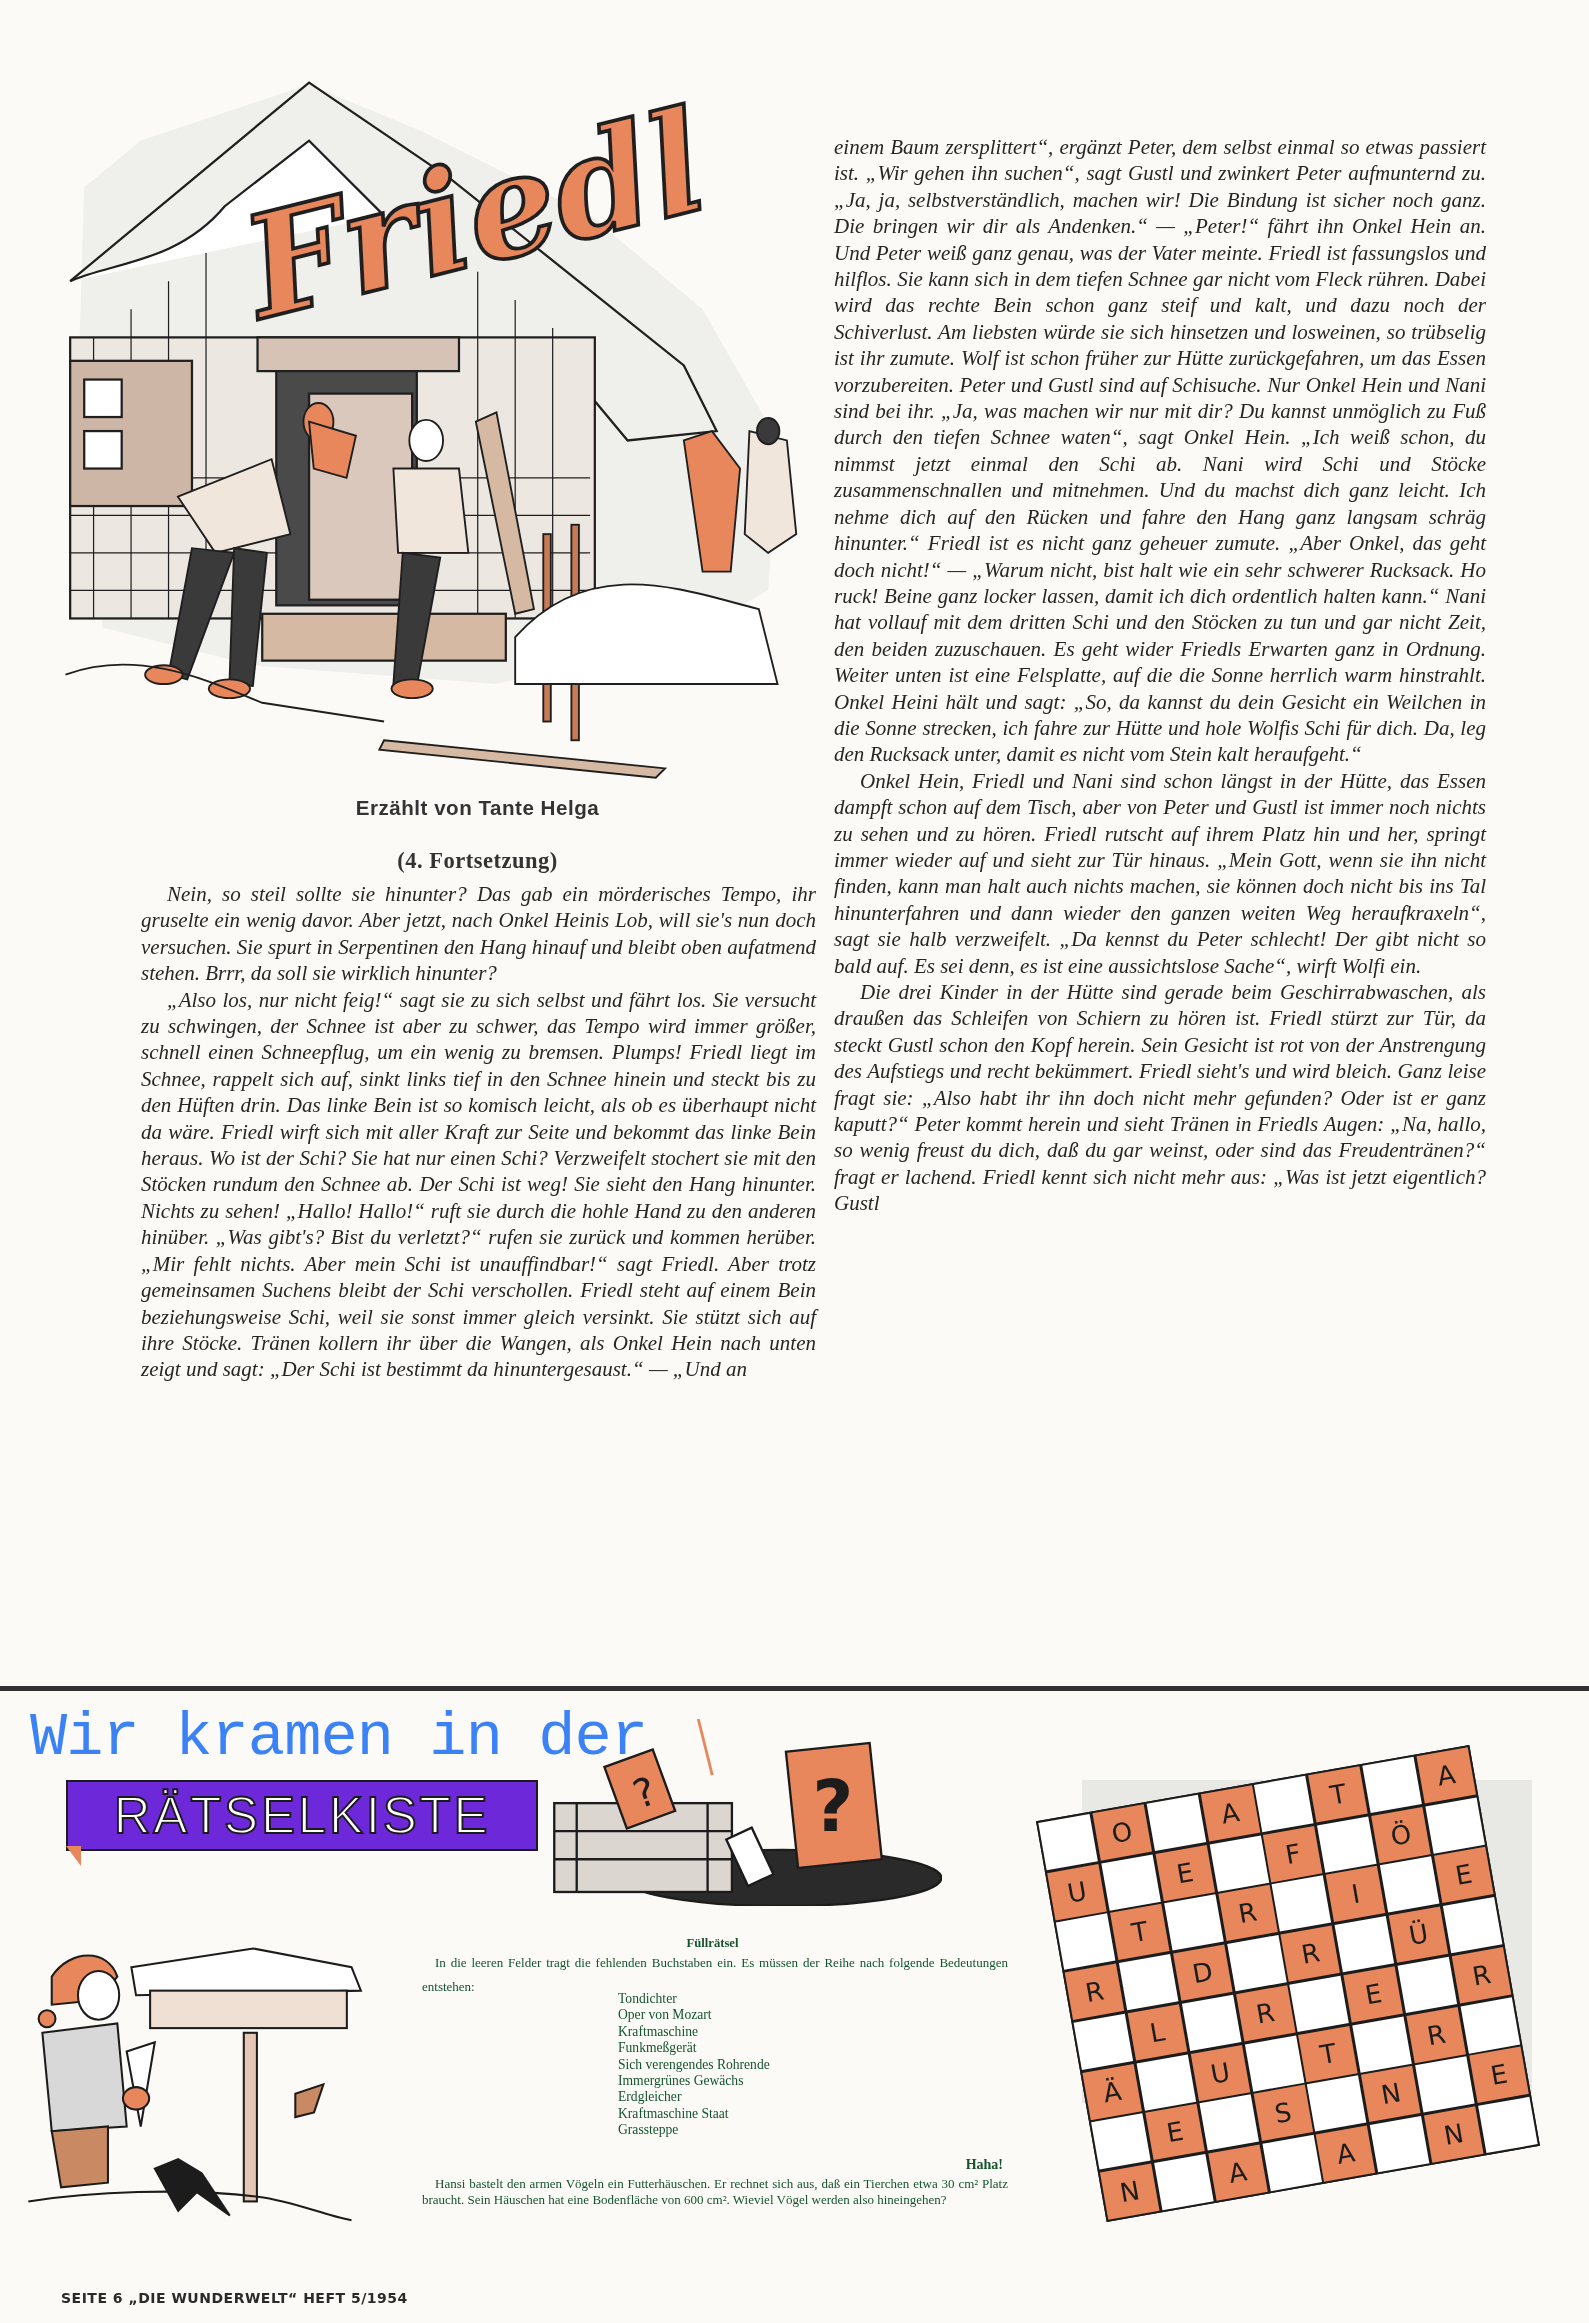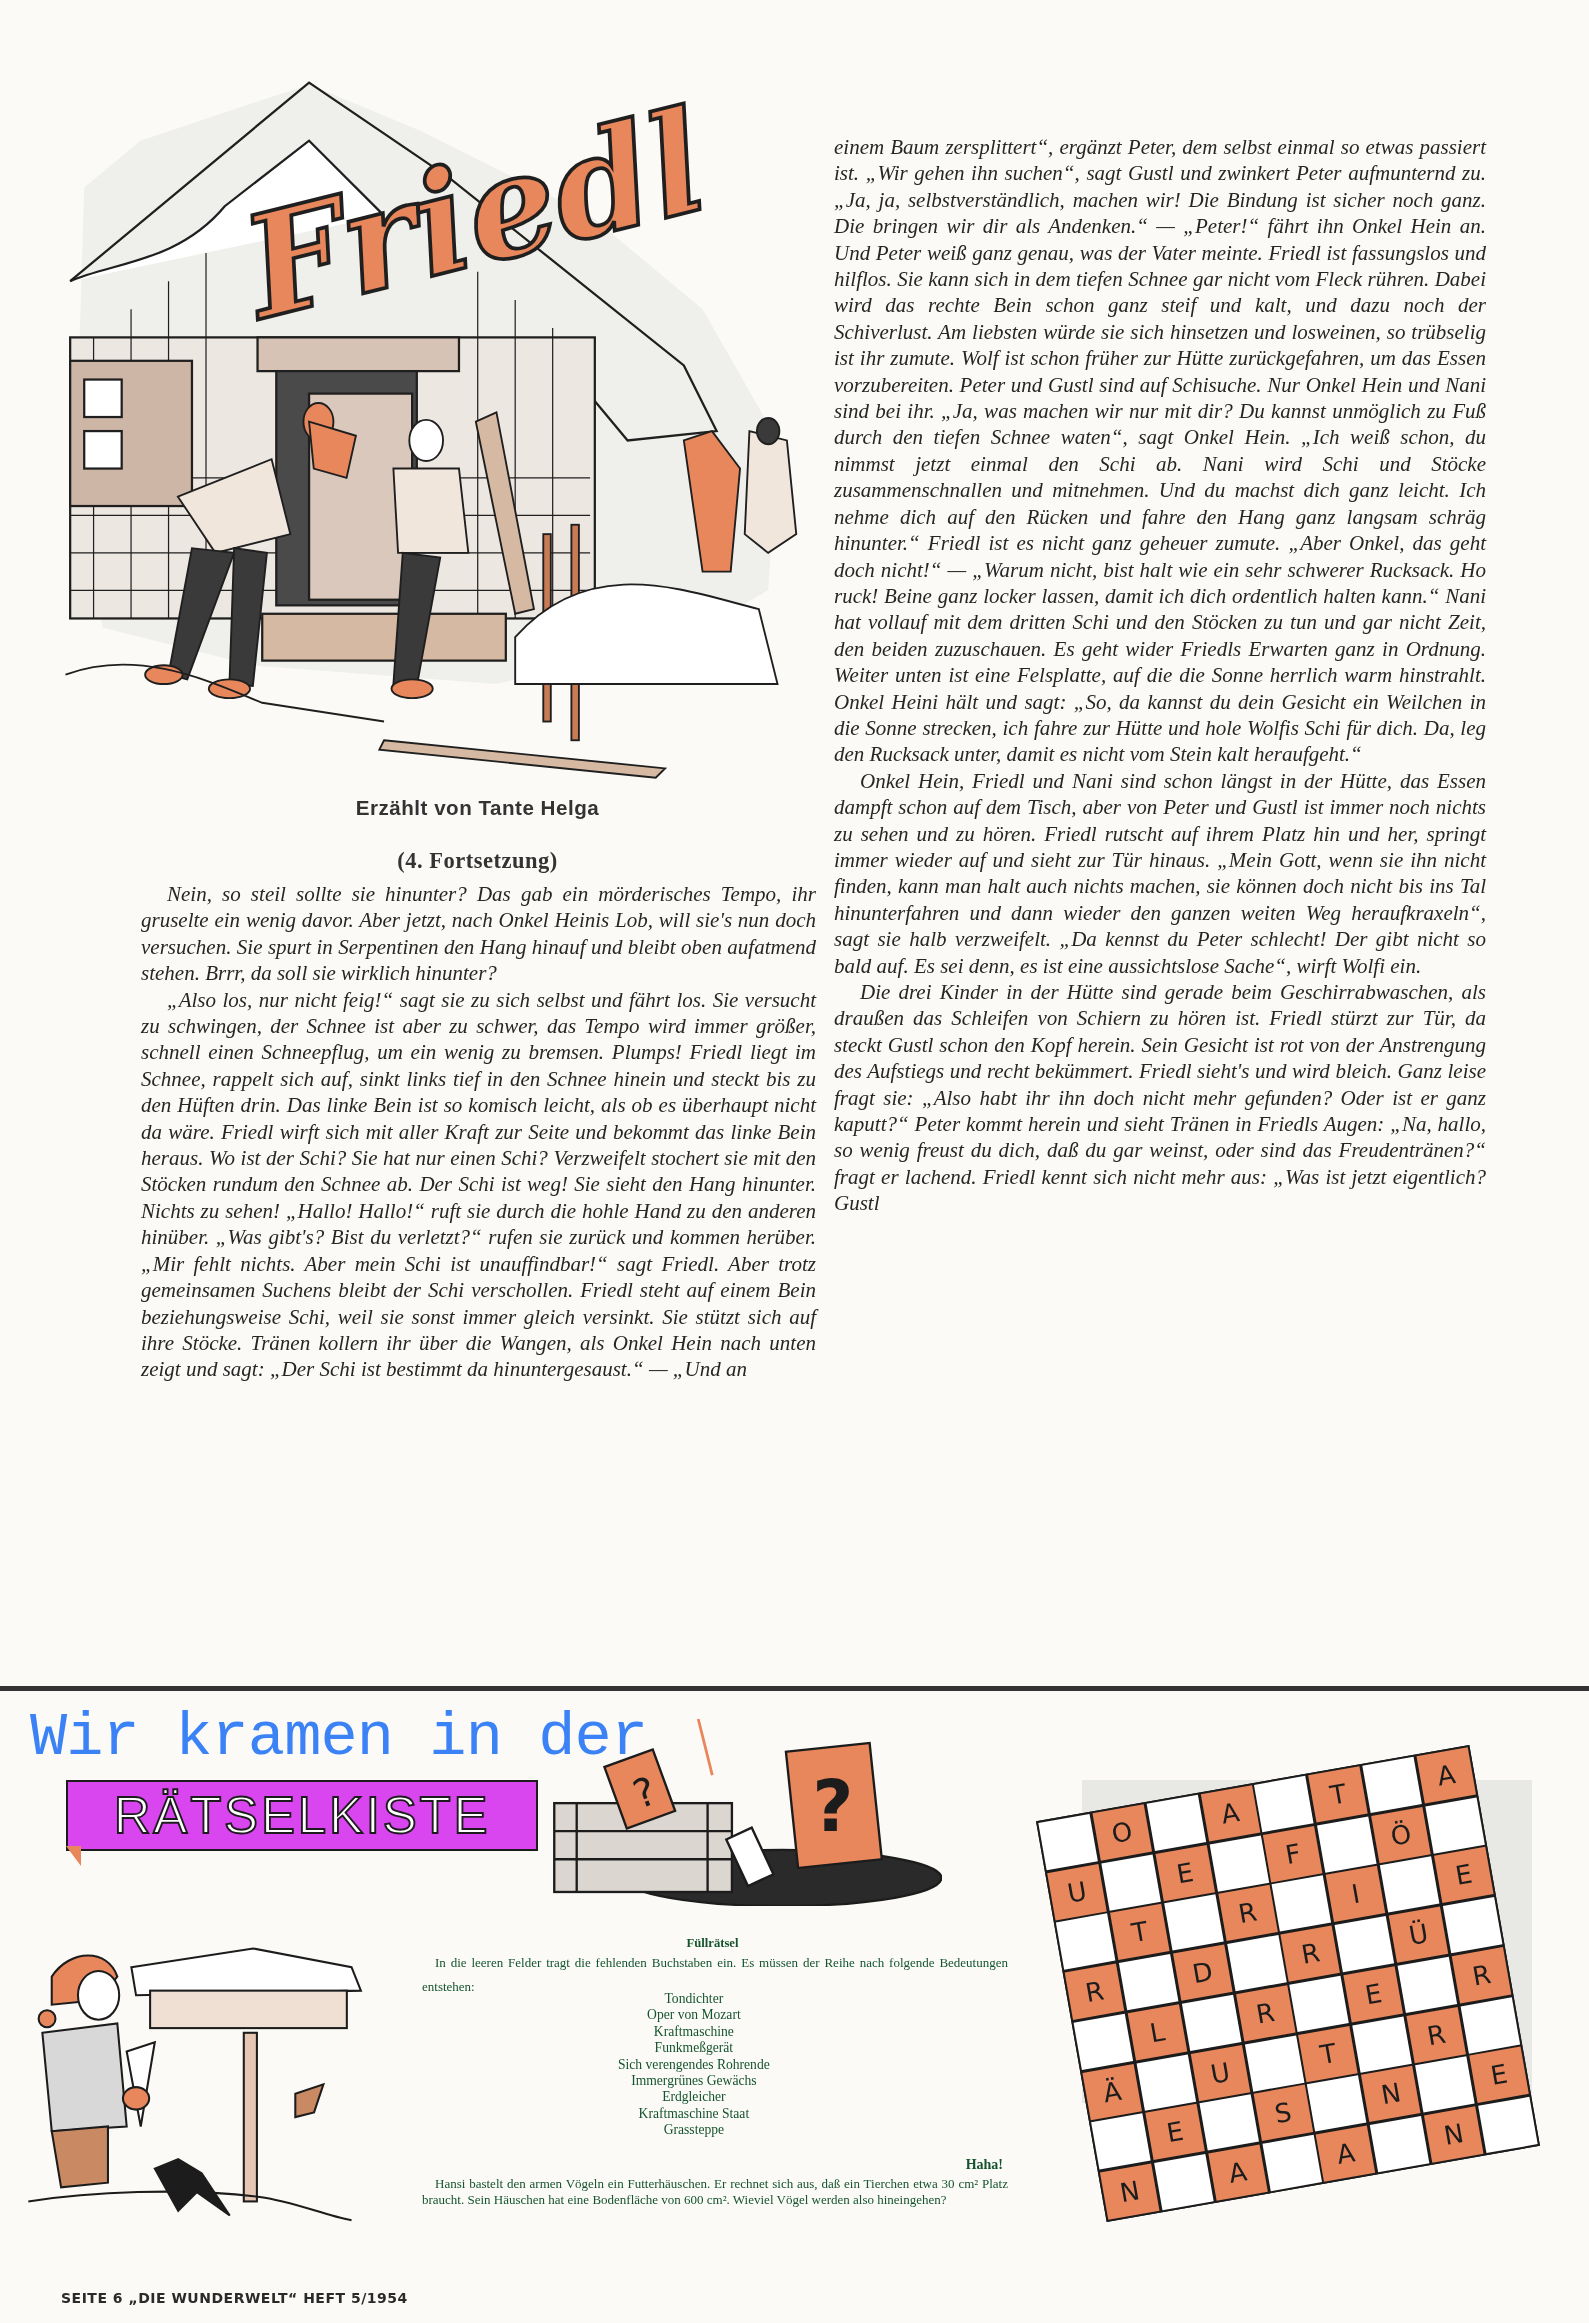--- a/index.html
+++ b/index.html
@@ -15,35 +15,35 @@
             font-size:20.6px; letter-spacing:0.5px; color:#333;font-weight:bold; }
   .col { font-size:21px; line-height:26.4px; text-align:justify; color:#262626; }
   .col p { margin:0; text-indent:26px;font-style:italic; }
   .col p.noindent { text-indent:0; }
   #col-left { left:141px; top:881px; width:675px; }
   #col-right { left:834px; top:134px; width:652px; }
 
   .rule { left:0; top:1686px; width:1589px; height:4.7px; background:#333; }
   #title-wir { left:30px; top:1707px; font-family:Liberation Mono, monospace; font-size:62px;
                font-weight:400; letter-spacing:-0.9px; color:#3b82f6; line-height:1; }
-  #banner { left:66px; top:1780px; width:468px; height:67px; background:#d946ef; border:2.8px solid #1c1c1c;
+  #banner { left:66px; top:1780px; width:468px; height:67px; background:#6d28d9; border:2.8px solid #1c1c1c;
             display:flex; align-items:center; justify-content:center; }
   #banner span { font-family:"Liberation Sans","DejaVu Sans",sans-serif; font-size:51px; letter-spacing:2.8px;
                  color:#fff; -webkit-text-stroke:1.9px #1c1c1c; font-weight:400; }
   #banner-tail { left:66px; top:1846px; width:0; height:0; border-left:15px solid transparent;
                  border-top:20.6px solid #e8875c; }
   #crate { left:548px; top:1719px; width:394px; height:187px; }
 
   #kid-art { left:14px; top:1911px; width:394px; height:356px; }
 
   .puzzle { font-family:"Liberation Serif","DejaVu Serif",serif; color:#14532d; }
   #puzzle-title { left:422px; top:1936px; width:581px; text-align:center; font-weight:bold; font-size:12.6px; }
   #puzzle-intro { left:422px; top:1951px; width:586px; font-size:13px; line-height:24px; text-align:justify; }
   #puzzle-intro span { display:block; text-indent:13px; }
-  #clue-list { left:618px; top:1991px; font-size:13.6px; line-height:16.4px; margin:0; padding:0; list-style:none;text-align:center; }
+  #clue-list { left:618px; top:1991px; font-size:13.6px; line-height:16.4px; margin:0; padding:0; list-style:none; }
   #haha-title { left:422px; top:2157px; width:581px; text-align:right; font-weight:bold; font-size:14px; }
   #haha-text { left:422px; top:2176px; width:586px; font-size:13px; line-height:16px; text-align:justify; text-indent:13px; }
 
   #grid-shadow { left:1082px; top:1780px; width:450px; height:323px; background:#e8e8e4; }
   #grid { left:1068px; top:1780px; width:436px; height:403px; transform:rotate(-10deg); transform-origin:50% 50%;
           display:grid; grid-template-columns:repeat(8,1fr); grid-template-rows:repeat(8,1fr);
           border:2.8px solid #1c1c1c; background:#1c1c1c; gap:2.8px; }
   .cell { background:#fff; display:flex; align-items:center; justify-content:center;
           font-family:"DejaVu Sans","Liberation Sans",sans-serif; font-size:26px; color:#1c1c1c; }
   .cell.filled { background:#e8875c; }

